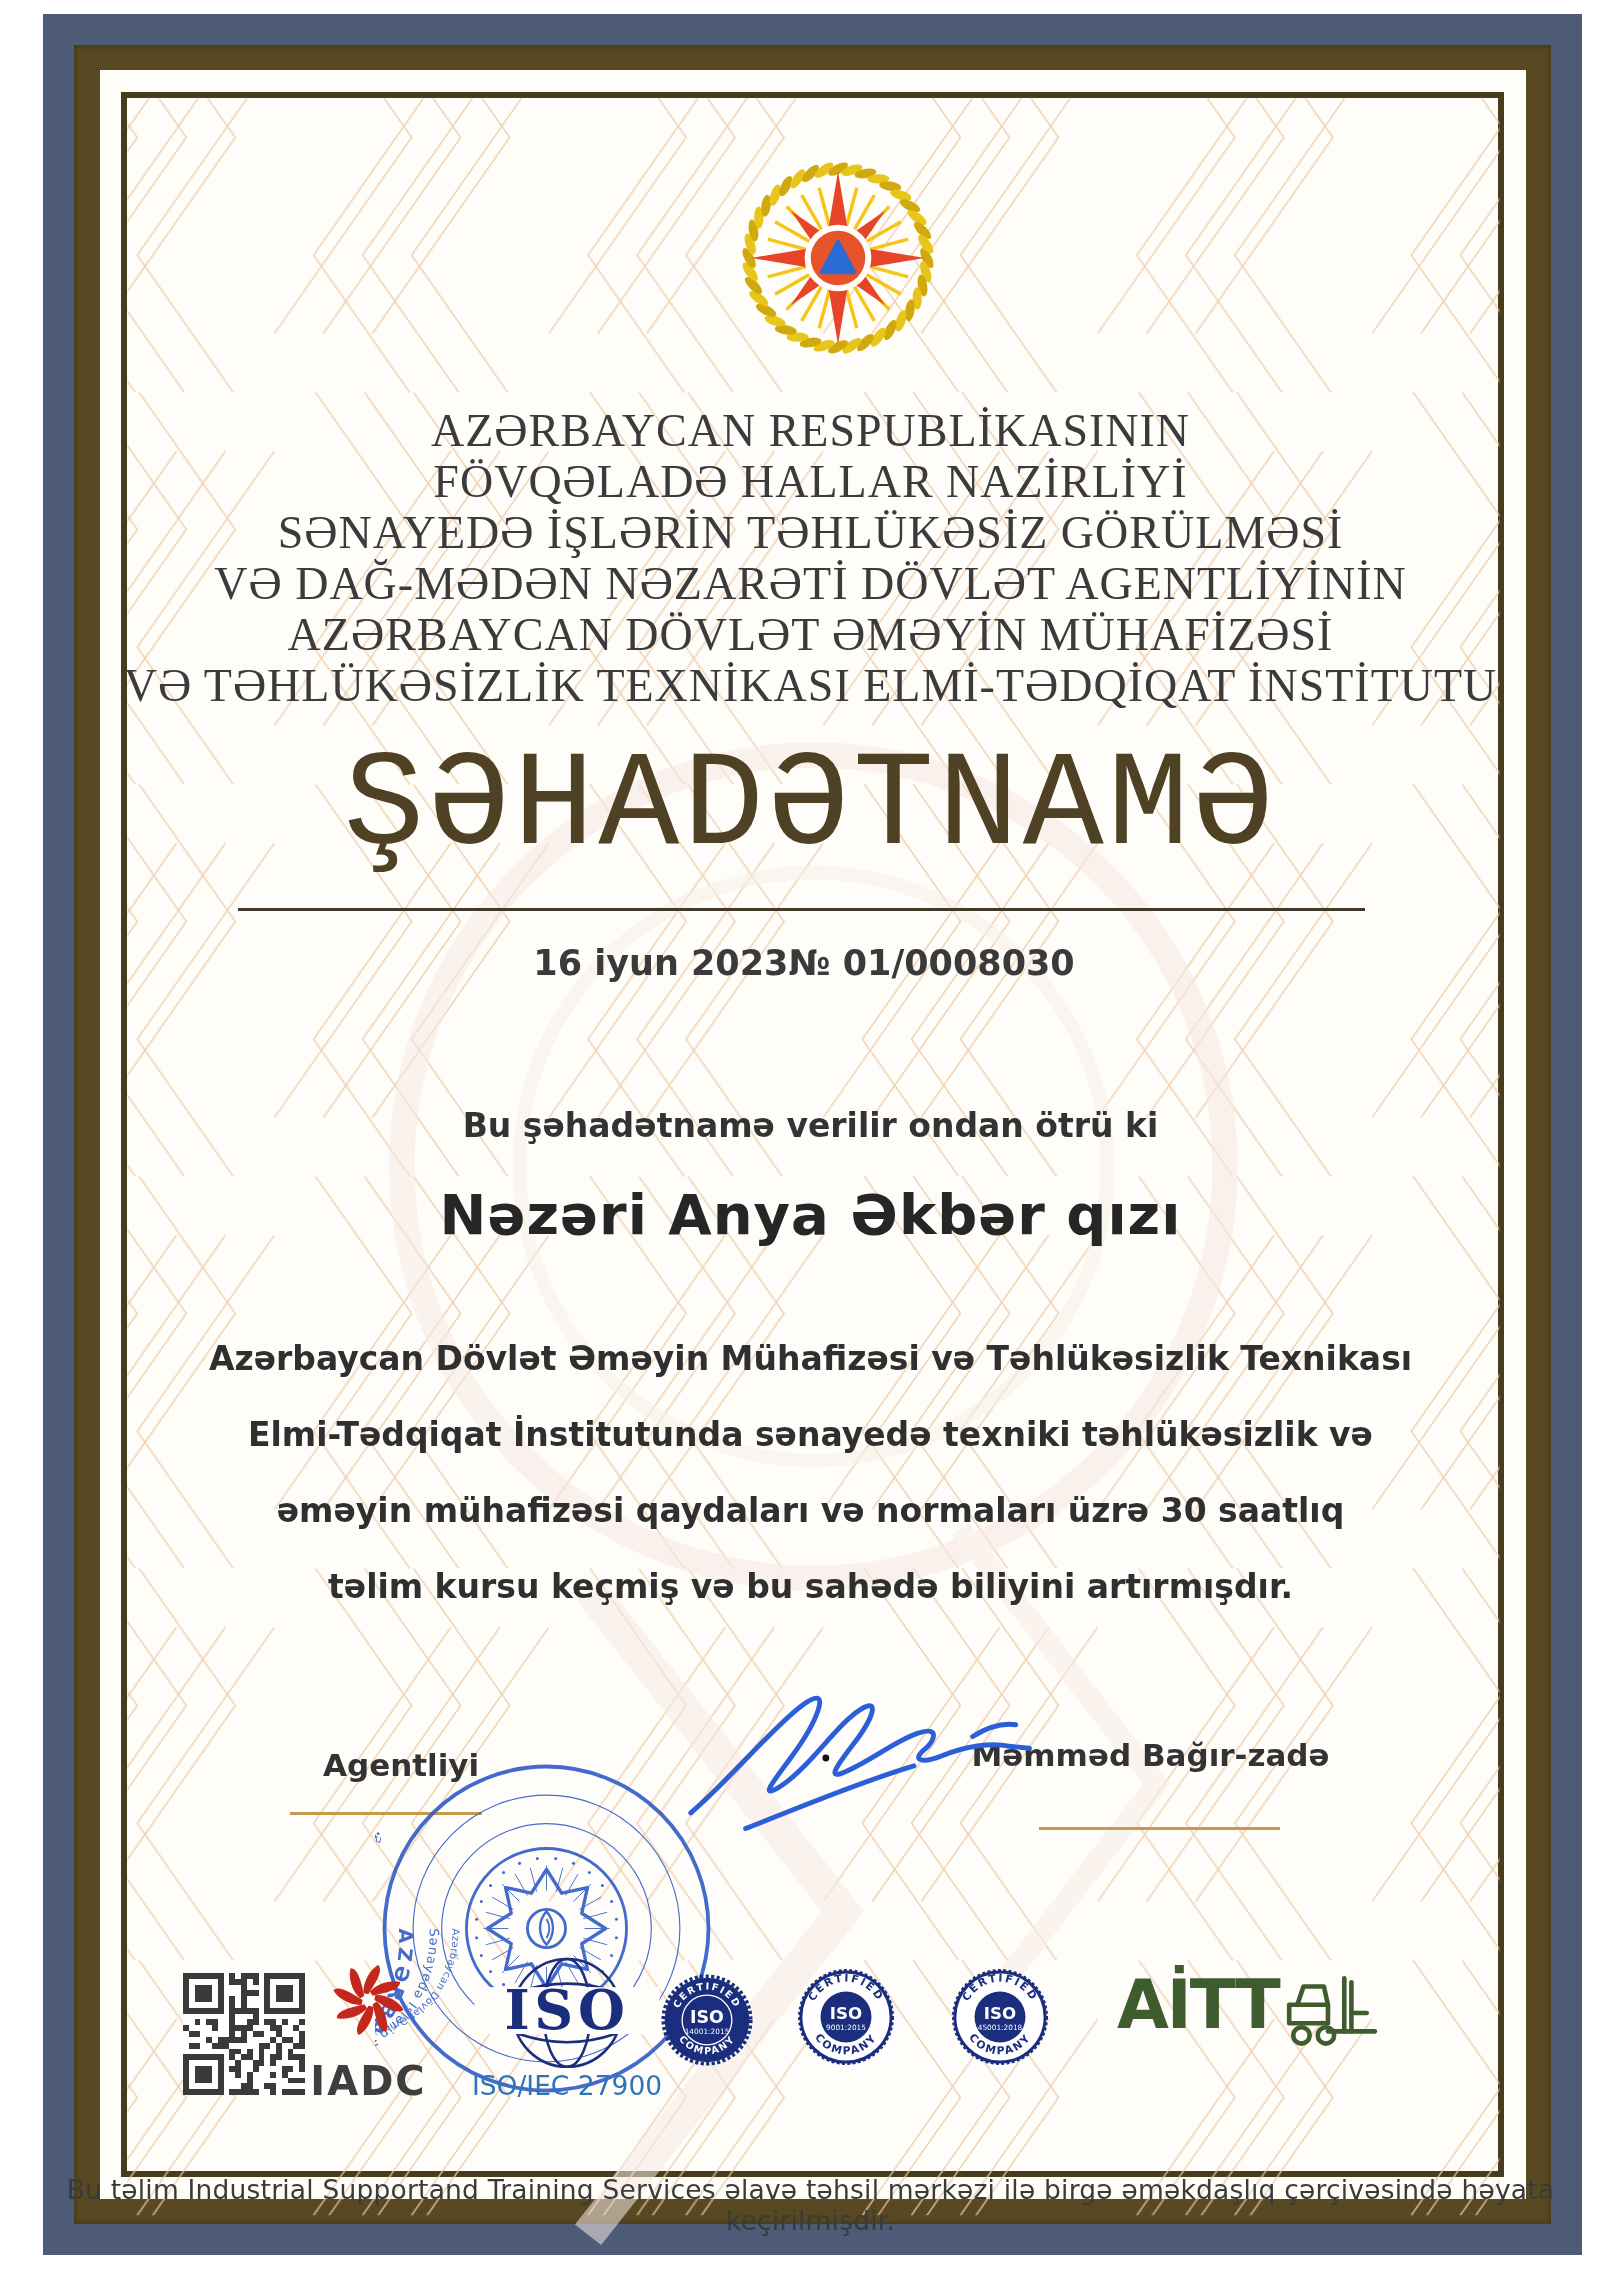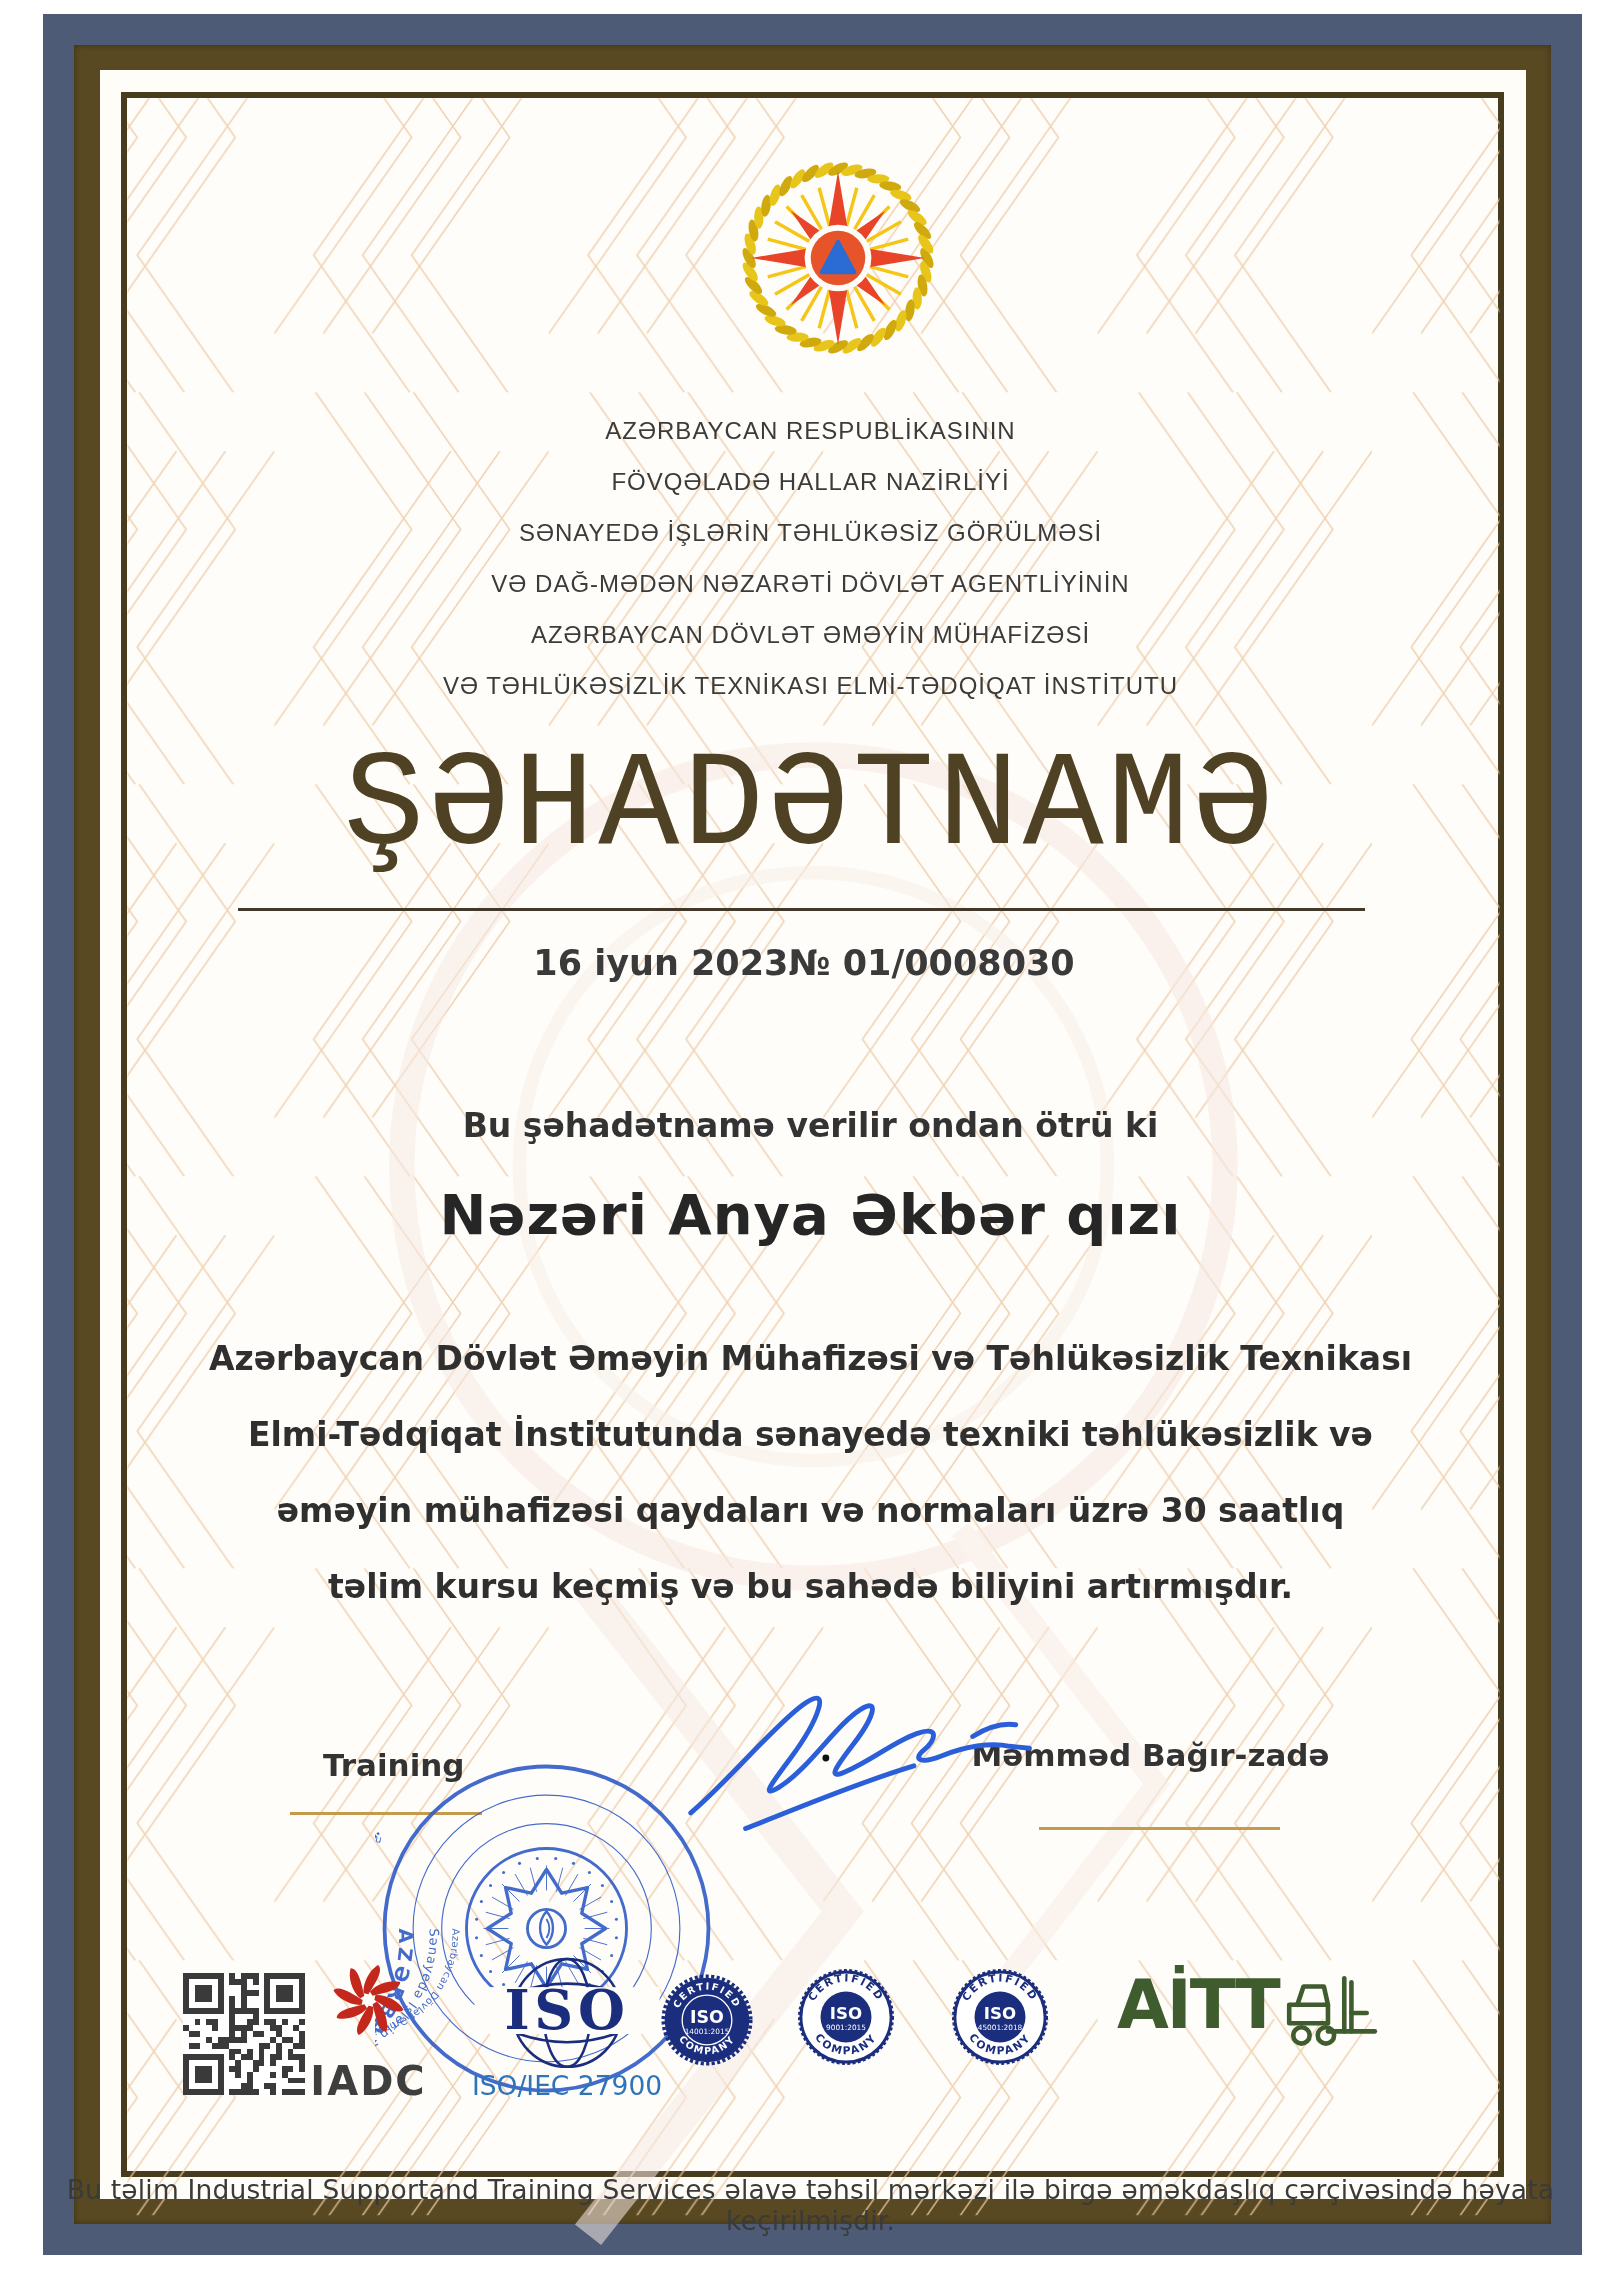--- a/index.html
+++ b/index.html
@@ -9,22 +9,22 @@
   .frame-navy{position:absolute;top:13.7px;left:43px;right:39px;bottom:35px;background:#4d5b77;}
   .frame-brown{position:absolute;top:31px;left:31px;right:31px;bottom:31px;background:#594922;
                box-shadow:inset 0 0 5.9px rgba(0,0,0,.35);}
   .frame-white{position:absolute;top:25.5px;left:25.5px;right:25.5px;bottom:25.5px;background:#fffdf8;}
   .frame-thin{position:absolute;top:21.6px;left:21.6px;right:21.6px;bottom:21.6px;border:6.9px solid #473c1e;background:#fffdf9;}
   .content{position:absolute;top:0;left:0;right:0;bottom:0;overflow:hidden;}
   .pattern-layer{position:absolute;top:0;left:0;width:100%;height:100%;}
   
   .abs{position:absolute;}
   .centered{left:0;right:0;text-align:center;}
-  .header-block{top:405px;color:#3b3b3b;font-family:Liberation Sans, sans-serif;
-                font-size:24px;line-height:51px;letter-spacing:1px;}
+  .header-block{top:405px;color:#3b3b3b;font-family:Liberation Serif, serif;
+                font-size:46px;line-height:51px;letter-spacing:1px;}
   .cert-title{top:727px;color:#4e4124;font-family:Liberation Mono, monospace;
               font-size:135px;line-height:1.2;letter-spacing:3.9px;font-weight:400;}
   .title-rule{left:238px;width:1127px;top:908px;height:2.9px;background:#42392a;}
   .date-row{left:243px;width:1122px;top:943px;display:flex;justify-content:center;
             font-size:35px;font-weight:700;color:#3a3a3a;}
   .intro-line{top:1106px;font-size:33px;font-weight:700;color:#333333;}
   .recipient{top:1182px;font-size:56px;font-weight:700;color:#262626;letter-spacing:1px;}
   .body-block{top:1321px;font-size:33px;font-weight:700;color:#2f2f2f;line-height:76px;}
   .role-label{left:323px;top:1747px;font-size:31px;font-weight:700;color:#333;}
   .signer-name{left:935px;width:431px;text-align:center;top:1737px;font-size:31px;font-weight:700;color:#333;}
@@ -185,21 +185,21 @@
     <div class="abs centered intro-line">Bu şəhadətnamə verilir ondan ötrü ki</div>
     <div class="abs centered recipient">Nəzəri Anya Əkbər qızı</div>
 
     <div class="abs centered body-block">
       <span style="display:block">Azərbaycan Dövlət Əməyin Mühafizəsi və Təhlükəsizlik Texnikası</span>
       <span style="display:block">Elmi-Tədqiqat İnstitutunda sənayedə texniki təhlükəsizlik və</span>
       <span style="display:block">əməyin mühafizəsi qaydaları və normaları üzrə 30 saatlıq</span>
       <span style="display:block">təlim kursu keçmiş və bu sahədə biliyini artırmışdır.</span>
     </div>
 
-    <div class="abs role-label">Training</div>
+    <div class="abs role-label">Agentliyi</div>
     <div class="abs underline u1"></div>
     <div class="abs signer-name">Məmməd Bağır-zadə</div>
     <div class="abs underline u2"></div>
 
     <svg class="abs sig-wrap" width="372" height="191" viewBox="0 0 380 195">
       <g fill="none" stroke="#2b5fd9" stroke-width="5" stroke-linecap="round">
         <path d="M12,152 C52,118 96,64 126,42 C158,18 142,58 114,96 C96,120 82,138 102,126
                  C134,106 160,62 186,46 C206,34 198,56 178,82 C158,108 152,118 170,110
                  C198,98 224,76 246,70 C266,64 262,78 250,88 C238,98 248,102 268,94
                  C292,84 318,80 338,84 L358,86"></path>

